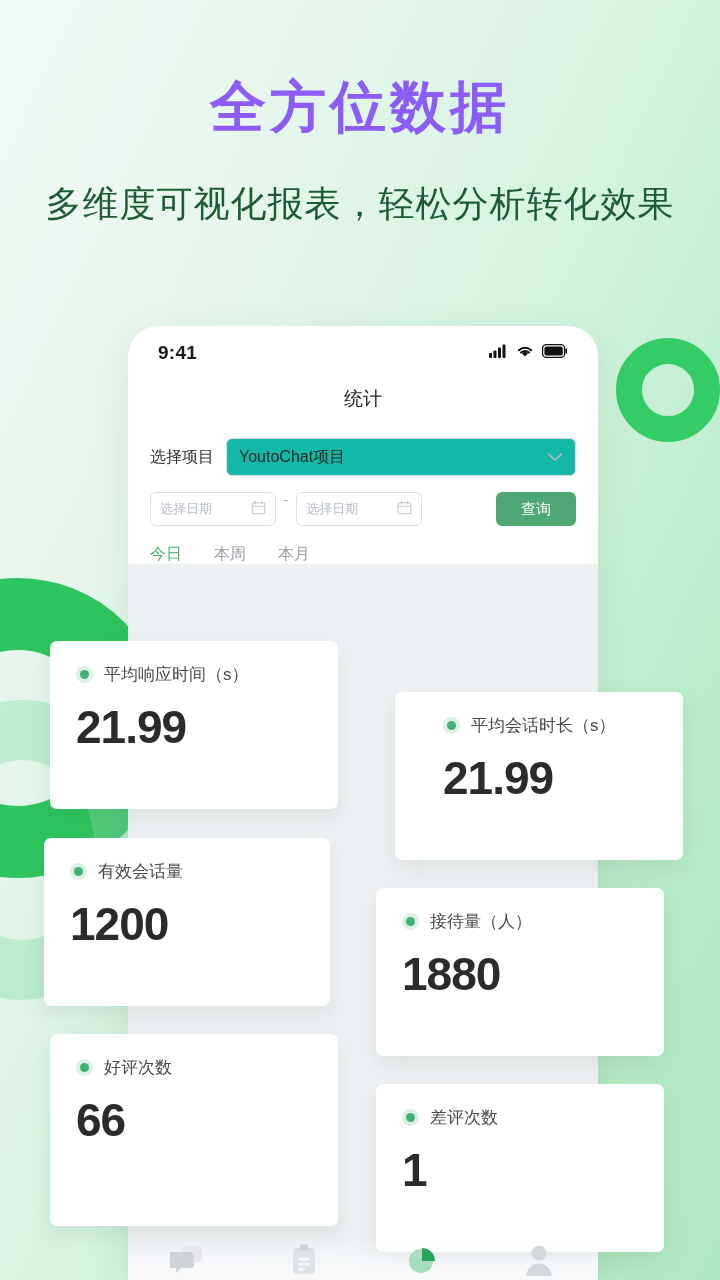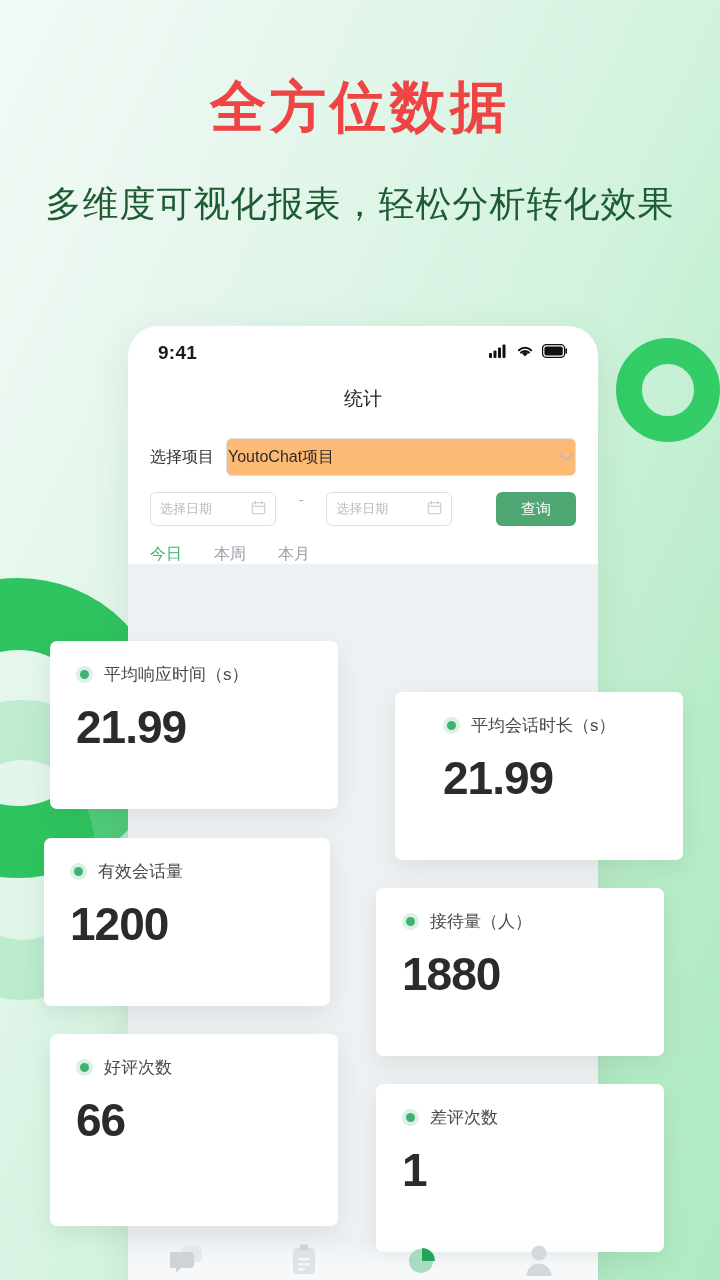--- a/index.html
+++ b/index.html
@@ -53,26 +53,26 @@
   #nav-title {
     position:absolute; left:0; top:60px; width:100%;
     text-align:center; font-size:19px; color:#1f1f1f; font-weight:500;
   }
 
   
   #form-area { position:absolute; left:0; top:112px; width:100%; padding:0 22px; }
   #project-row { display:flex; align-items:center; gap:12px; }
   #project-label { font-size:16px; color:#333; font-weight:500; white-space:nowrap; }
   #project-select {
-    flex:1; height:38px; border:1px solid #dcdfe6; border-radius:6px; background:#fdba74;
-    display:flex; align-items:center; justify-content:space-between; padding:0 1px;
+    flex:1; height:38px; border:1px solid #dcdfe6; border-radius:6px; background:#14b8a6;
+    display:flex; align-items:center; justify-content:space-between; padding:0 12px;
   }
   #project-select-value { font-size:16px; color:#2b2b2b; }
 
-  #date-row { display:flex; align-items:flex-start; gap:22px; margin-top:16px; }
+  #date-row { display:flex; align-items:flex-start; gap:7px; margin-top:16px; }
   .date-picker {
     width:126px; height:34px; border:1px solid #dcdfe6; border-radius:6px; background:#fff;
     display:flex; align-items:center; justify-content:space-between; padding:0 9px;
   }
   .date-placeholder { font-size:13px; color:#b6bcc5; }
   #date-sep { font-size:13px; color:#9aa0a8; padding:0 1px; }
   #query-button {
     margin-left:auto; width:80px; height:34px; border-radius:6px; background:#4fa873;
     color:#fff; font-size:15px; display:flex; align-items:center; justify-content:center;
   }
@@ -109,21 +109,21 @@
     position:absolute; left:128px; top:1240px; width:470px; height:40px;
     display:flex; align-items:flex-start; justify-content:space-around;
     padding-top:4px;
     background:linear-gradient(180deg, rgba(248,250,252,0) 0%, #f6f8fa 70%);
   }
   .nav-item { width:60px; display:flex; justify-content:center; }
 
   
   #headline {
     position:absolute; left:0; top:70px; width:720px; text-align:center;
-    font-size:56px; font-weight:700; color:#ef4444; letter-spacing:4px;
+    font-size:56px; font-weight:700; color:#8b5cf6; letter-spacing:4px;
   }
   #subhead {
     position:absolute; left:0; top:180px; width:720px; text-align:center;
     font-size:36px; color:#1d5c33; letter-spacing:1px;
   }
 </style>
 </head>
 <body>
 
 <div class="deco" id="ring-right"></div>

